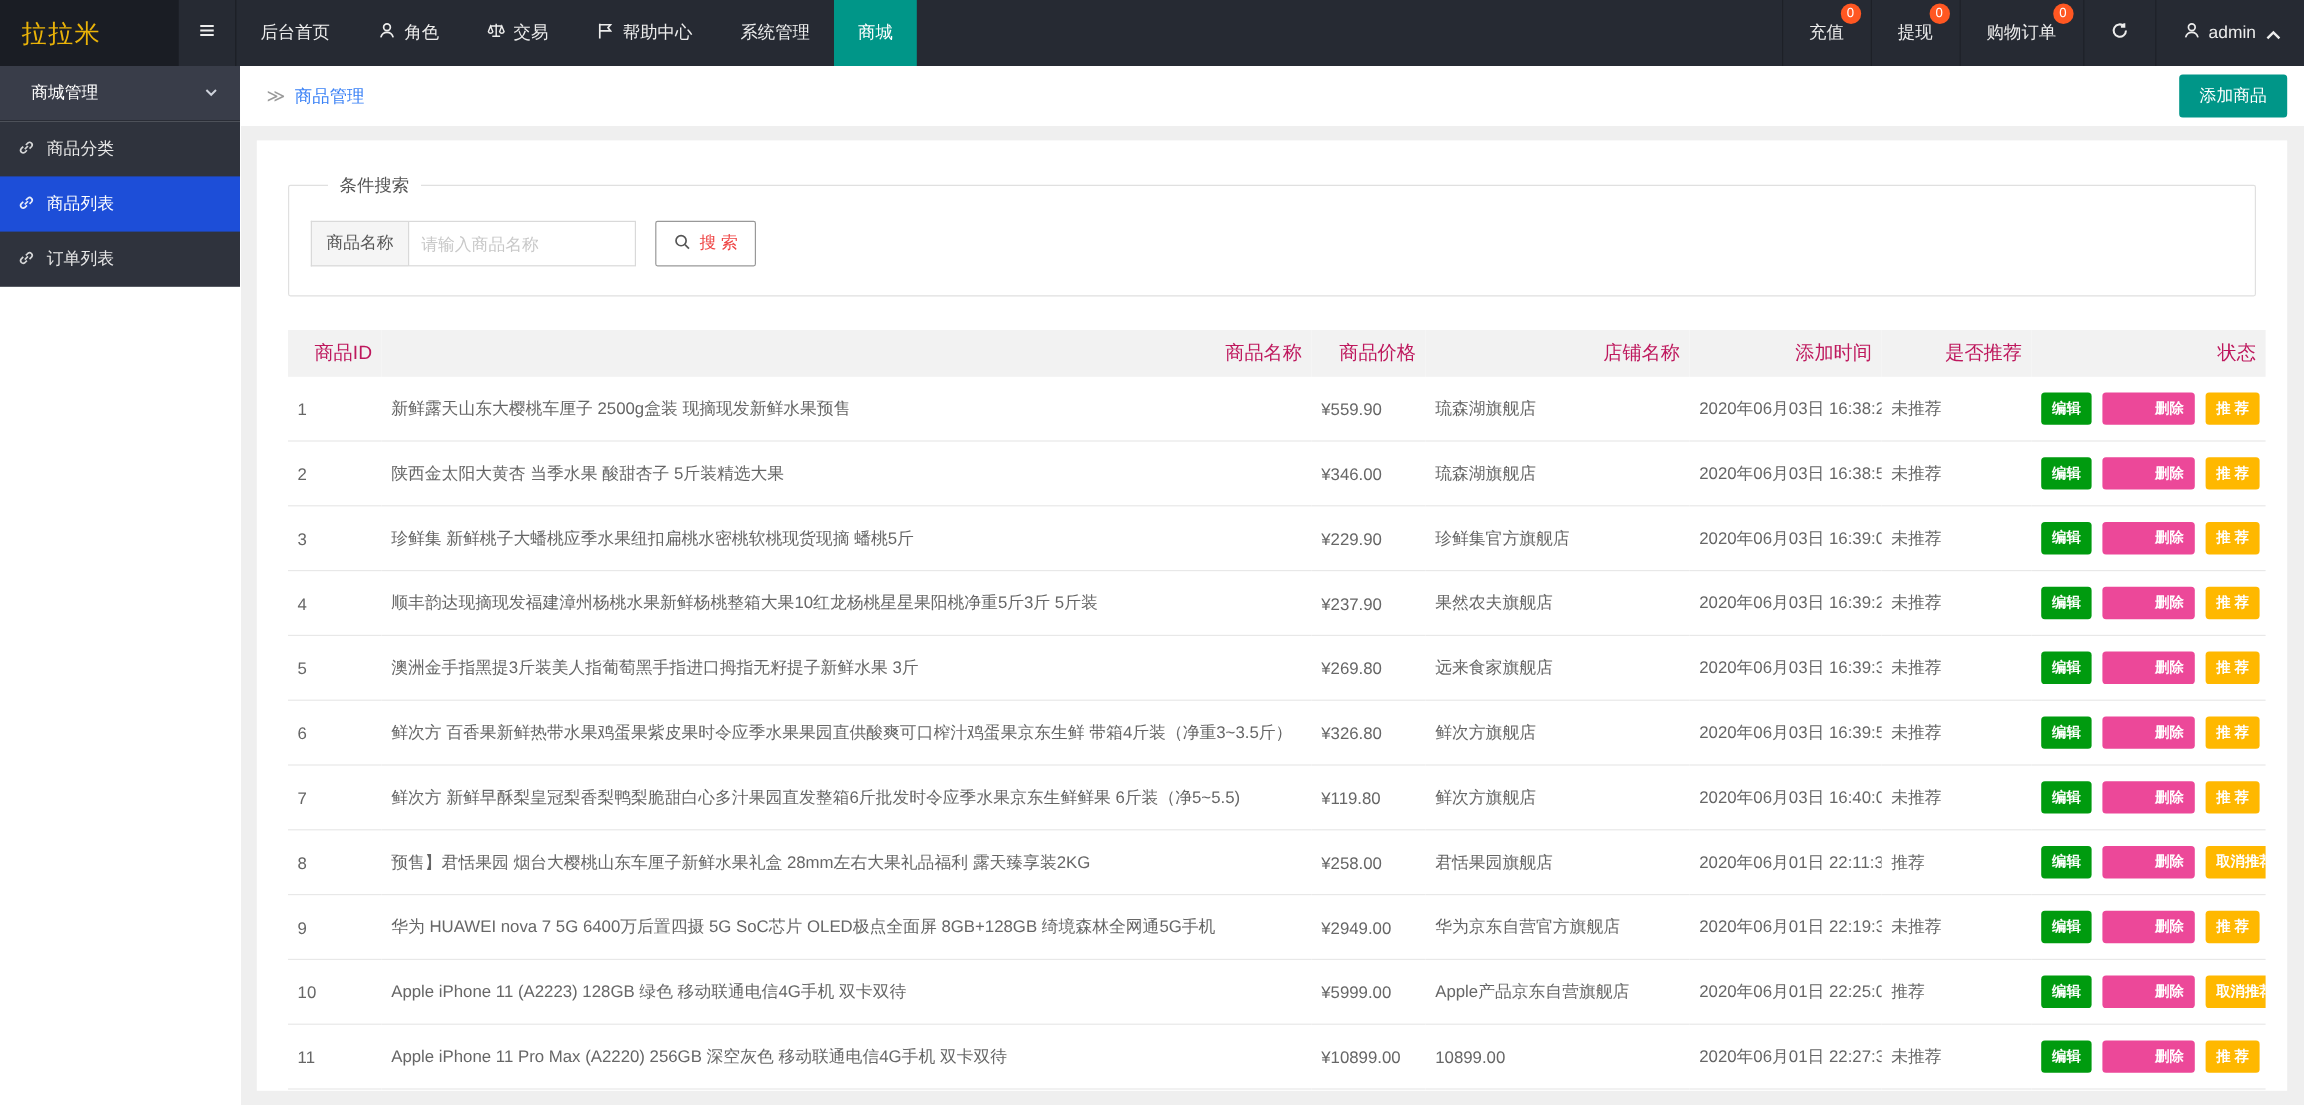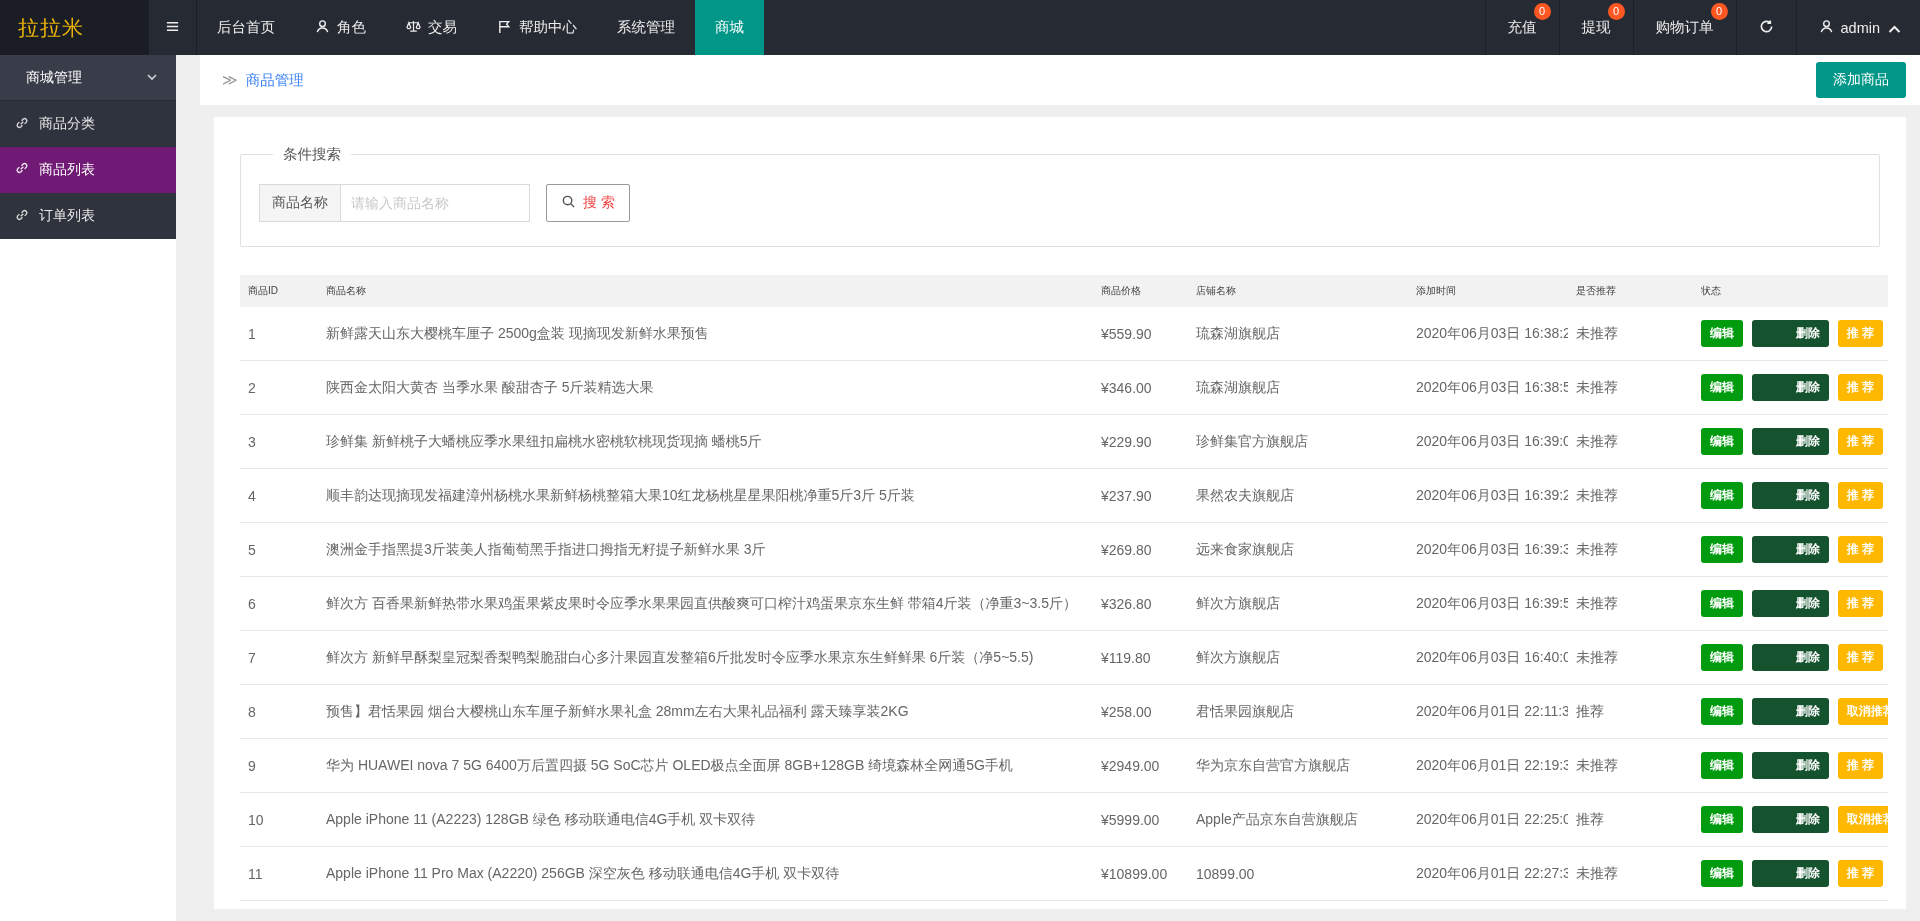--- a/index.html
+++ b/index.html
@@ -19,30 +19,30 @@
   .nav-item.burger { border-left:1px solid rgba(0,0,0,.28); border-right:1px solid rgba(0,0,0,.28); padding:0 16px; }
   .nav-item.active { background:#009688; color:#fff; }
   .nav-right { margin-left:auto; display:flex; align-items:stretch; }
   .nav-right .nav-item { border-left:1px solid rgba(0,0,0,.22); padding:0 22px; }
   .badge { position:absolute; top:3px; right:8px; min-width:17px; height:17px;
     line-height:17px; padding:0 4px; background:#ff5722; color:#fff;
     border-radius:9px; font-size:11px; text-align:center; }
   .caret-up { width:11px; height:11px; }
 
   
-  .sidebar { position:fixed; top:55px; left:0; width:176px; height:866px; background:#fff; }
+  .sidebar { position:fixed; top:55px; left:0; width:200px; height:866px; background:#fff; }
   .side-group { height:46px; background:#393d49; color:#fff; display:flex;
     align-items:center; padding:0 18px 0 26px; cursor:pointer;
     border-bottom:1px solid rgba(0,0,0,.25); justify-content:space-between; }
   .side-group svg { width:12px; height:12px; color:#cfd3dc; }
   .side-items { background:#2f333d; }
   .side-item { height:46px; display:flex; align-items:center; gap:10px;
     padding-left:15px; color:#e8e8e8; cursor:pointer; }
   .side-item svg { width:14px; height:14px; opacity:.9; }
-  .side-item.active { background:#701a75; color:#fff;font-family:Liberation Mono, monospace; }
+  .side-item.active { background:#1d4ed8; color:#fff; }
 
   
   .main { margin-left:200px; height:866px; margin-top:55px; }
   .crumb-bar { height:50px; background:#fff; display:flex; align-items:center;
     padding:0 14px 0 22px; }
   .crumb-mark { color:#9a9a9a; font-size:15px; margin-right:8px; }
   .crumb-title { color:#3b82f6; font-size:14.5px; }
   .add-btn { margin-left:auto; background:#009688; color:#fff; border:none;
     padding:9px 17px; border-radius:3px; font-size:14px; cursor:pointer; }
 
@@ -67,31 +67,31 @@
     border-left:6px solid transparent; border-right:6px solid transparent;
     border-top:7px solid #b4b7bd; }
   .search-btn { height:38px; background:#fff; border:1px solid #999;
     border-radius:2px; padding:0 14px; display:flex; align-items:center; gap:7px;
     color:#ef4444; font-size:14px; cursor:pointer;
     font-family:"Liberation Sans","DejaVu Sans",sans-serif; }
   .search-btn svg { width:15px; height:15px; color:#555; }
 
   
   table { width:100%; border-collapse:collapse; margin-top:28px; table-layout:fixed; }
-  thead th { background:#f2f2f2; color:#404040; font-weight:normal; text-align:left;
-    padding:9px 8px; font-size:10px; }
+  thead th { background:#f2f2f2; color:#be185d; font-weight:normal; text-align:right;
+    padding:9px 8px; font-size:16px; }
   tbody td { border-bottom:1px solid #e8e8e8; padding:13px 8px; color:#666;
     font-size:14px; white-space:nowrap; overflow:hidden; }
   col.c-id{width:78px} col.c-name{width:775px} col.c-price{width:95px}
   col.c-store{width:220px} col.c-time{width:160px} col.c-rec{width:125px}
   col.c-status{width:195px}
   .btn { display:inline-block; color:#fff; font-size:12px; font-weight:bold;
     padding:5px 9px; border-radius:3px; margin-right:5px; cursor:pointer; }
   .btn.edit { background:#009b0f; }
-  .btn.del  { background:#14532d;padding-left:44px; }
+  .btn.del  { background:#ec4899;padding-left:44px; }
   .btn.rec  { background:#ffb800; }
 </style>
 </head>
 <body>
 
 <div class="topbar">
   <div class="logo">拉拉米</div>
 
   <div class="nav-left">
     <div class="nav-item burger">

